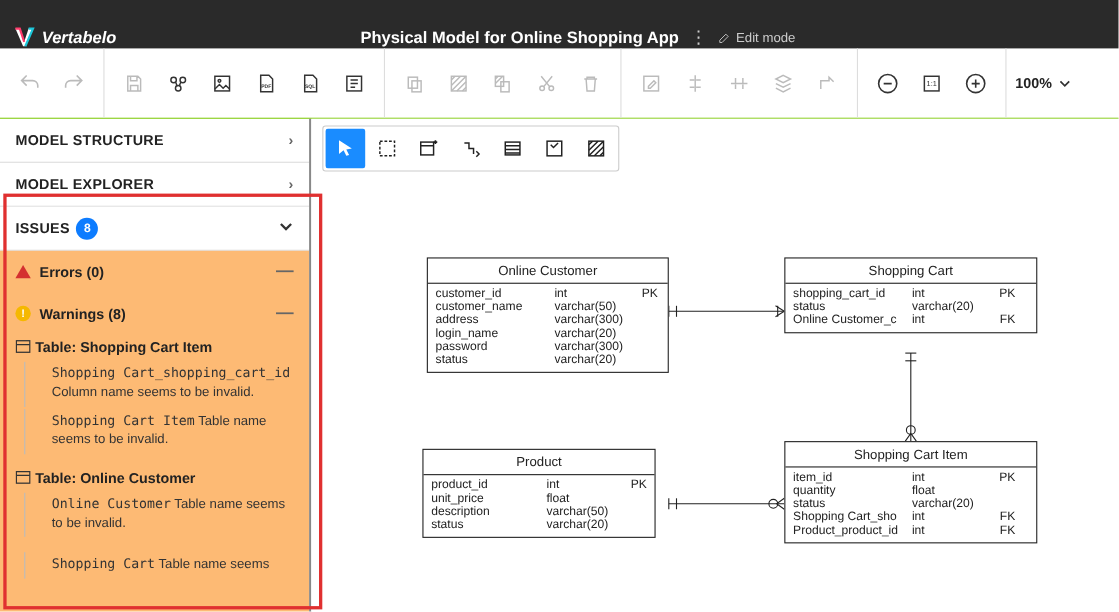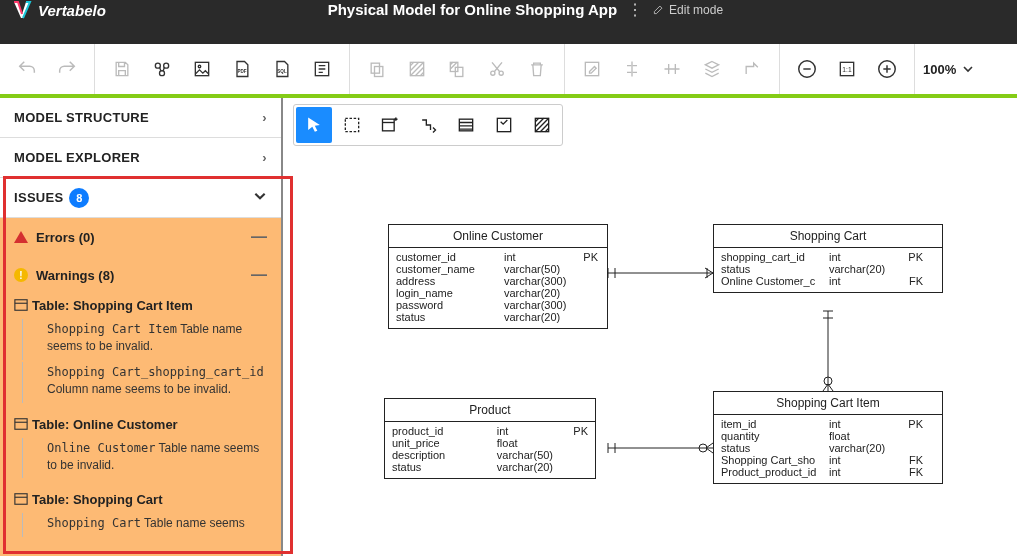--- a/index.html
+++ b/index.html
@@ -1,24 +1,24 @@
 <!DOCTYPE html>
 <html><head>
 <meta charset="utf-8">
 <style>
 *{box-sizing:border-box;margin:0;padding:0;font-family:-apple-system,BlinkMacSystemFont,"Segoe UI",Arial,sans-serif}
 body{width:1017px;height:556px;overflow:hidden;background:#fff;font-size:13px;color:#222}
-.topbar{height:44px;background:#2a2a2a;color:#fff;display:flex;align-items:flex-start;padding:0 12px}
+.topbar{height:44px;background:#2a2a2a;color:#fff;display:flex;align-items:flex-end;padding:0 12px}
 .logo{display:flex;align-items:center;gap:6px;font-weight:600;font-size:15px;font-style:italic}
 .logo svg{flex-shrink:0}
 .title-area{flex:1;display:flex;justify-content:center;align-items:center;gap:10px}
 .title-area .t{font-weight:600;font-size:15px}
 .edit-mode{display:flex;align-items:center;gap:5px;font-size:12px;color:#ccc;cursor:pointer}
 .edit-mode svg{width:11px;height:11px}
-.toolbar{height:54px;border-bottom:4px solid #84cc16;display:flex;align-items:center}
+.toolbar{height:64px;border-bottom:1px solid #84cc16;display:flex;align-items:center}
 .tgrp{height:100%;display:flex;align-items:center;padding:0 10px;border-right:1px solid #ddd;gap:6px}
 .tgrp.last{border-right:none}
 .tbtn{width:34px;height:34px;display:flex;align-items:center;justify-content:center;cursor:pointer;border-radius:3px;color:#333}
 .tbtn.dis{color:#bbb;cursor:default}
 .zoom{display:flex;align-items:center;gap:6px;padding:0 8px;font-weight:600}
 .main{display:flex;height:462px}
 .sidebar{width:283px;border-right:2px solid #888;display:flex;flex-direction:column;overflow:hidden}
 .panel-h{height:40px;display:flex;align-items:center;justify-content:space-between;padding:0 14px;border-bottom:1px solid #ddd;font-weight:700;font-size:13px;cursor:pointer;letter-spacing:.3px}
 .panel-h .chev{color:#666}
 .badge{background:#0d7cff;color:#fff;border-radius:50%;width:20px;height:20px;display:inline-flex;align-items:center;justify-content:center;font-size:11px;margin-left:6px;font-weight:700}
@@ -252,41 +252,34 @@
       </div>
       <div id="issue-list">
           <div class="issue-item">
             <div class="hdr">
               <svg width="14" height="14" viewBox="0 0 16 16">
                 <rect x="1" y="2" width="14" height="12" fill="none" stroke="#333" stroke-width="1.3"></rect>
                 <path d="M1 6h14" stroke="#333" stroke-width="1.3"></path>
               </svg>
               <span>Table: Shopping Cart Item</span>
             </div>
+            <div class="msg"><span class="mono">Shopping Cart_shopping_cart_id</span> Column name seems to be invalid.</div>
             <div class="msg"><span class="mono">Shopping Cart Item</span> Table name seems to be invalid.</div>
-            <div class="msg"><span class="mono">Shopping Cart_shopping_cart_id</span> Column name seems to be invalid.</div>
           </div>
           <div class="issue-item">
             <div class="hdr">
               <svg width="14" height="14" viewBox="0 0 16 16">
                 <rect x="1" y="2" width="14" height="12" fill="none" stroke="#333" stroke-width="1.3"></rect>
                 <path d="M1 6h14" stroke="#333" stroke-width="1.3"></path>
               </svg>
               <span>Table: Online Customer</span>
             </div>
             <div class="msg"><span class="mono">Online Customer</span> Table name seems to be invalid.</div>
           </div>
           <div class="issue-item">
-            <div class="hdr">
-              <svg width="14" height="14" viewBox="0 0 16 16">
-                <rect x="1" y="2" width="14" height="12" fill="none" stroke="#333" stroke-width="1.3"></rect>
-                <path d="M1 6h14" stroke="#333" stroke-width="1.3"></path>
-              </svg>
-              <span>Table: Shopping Cart</span>
-            </div>
             <div class="msg"><span class="mono">Shopping Cart</span> Table name seems</div>
           </div>
         </div>
     </div>
   </div>
 
   <div class="canvas">
     <div class="canvas-toolbar">
       <div class="cbtn active">
           <svg width="20" height="20" viewBox="0 0 24 24" fill="currentColor">

